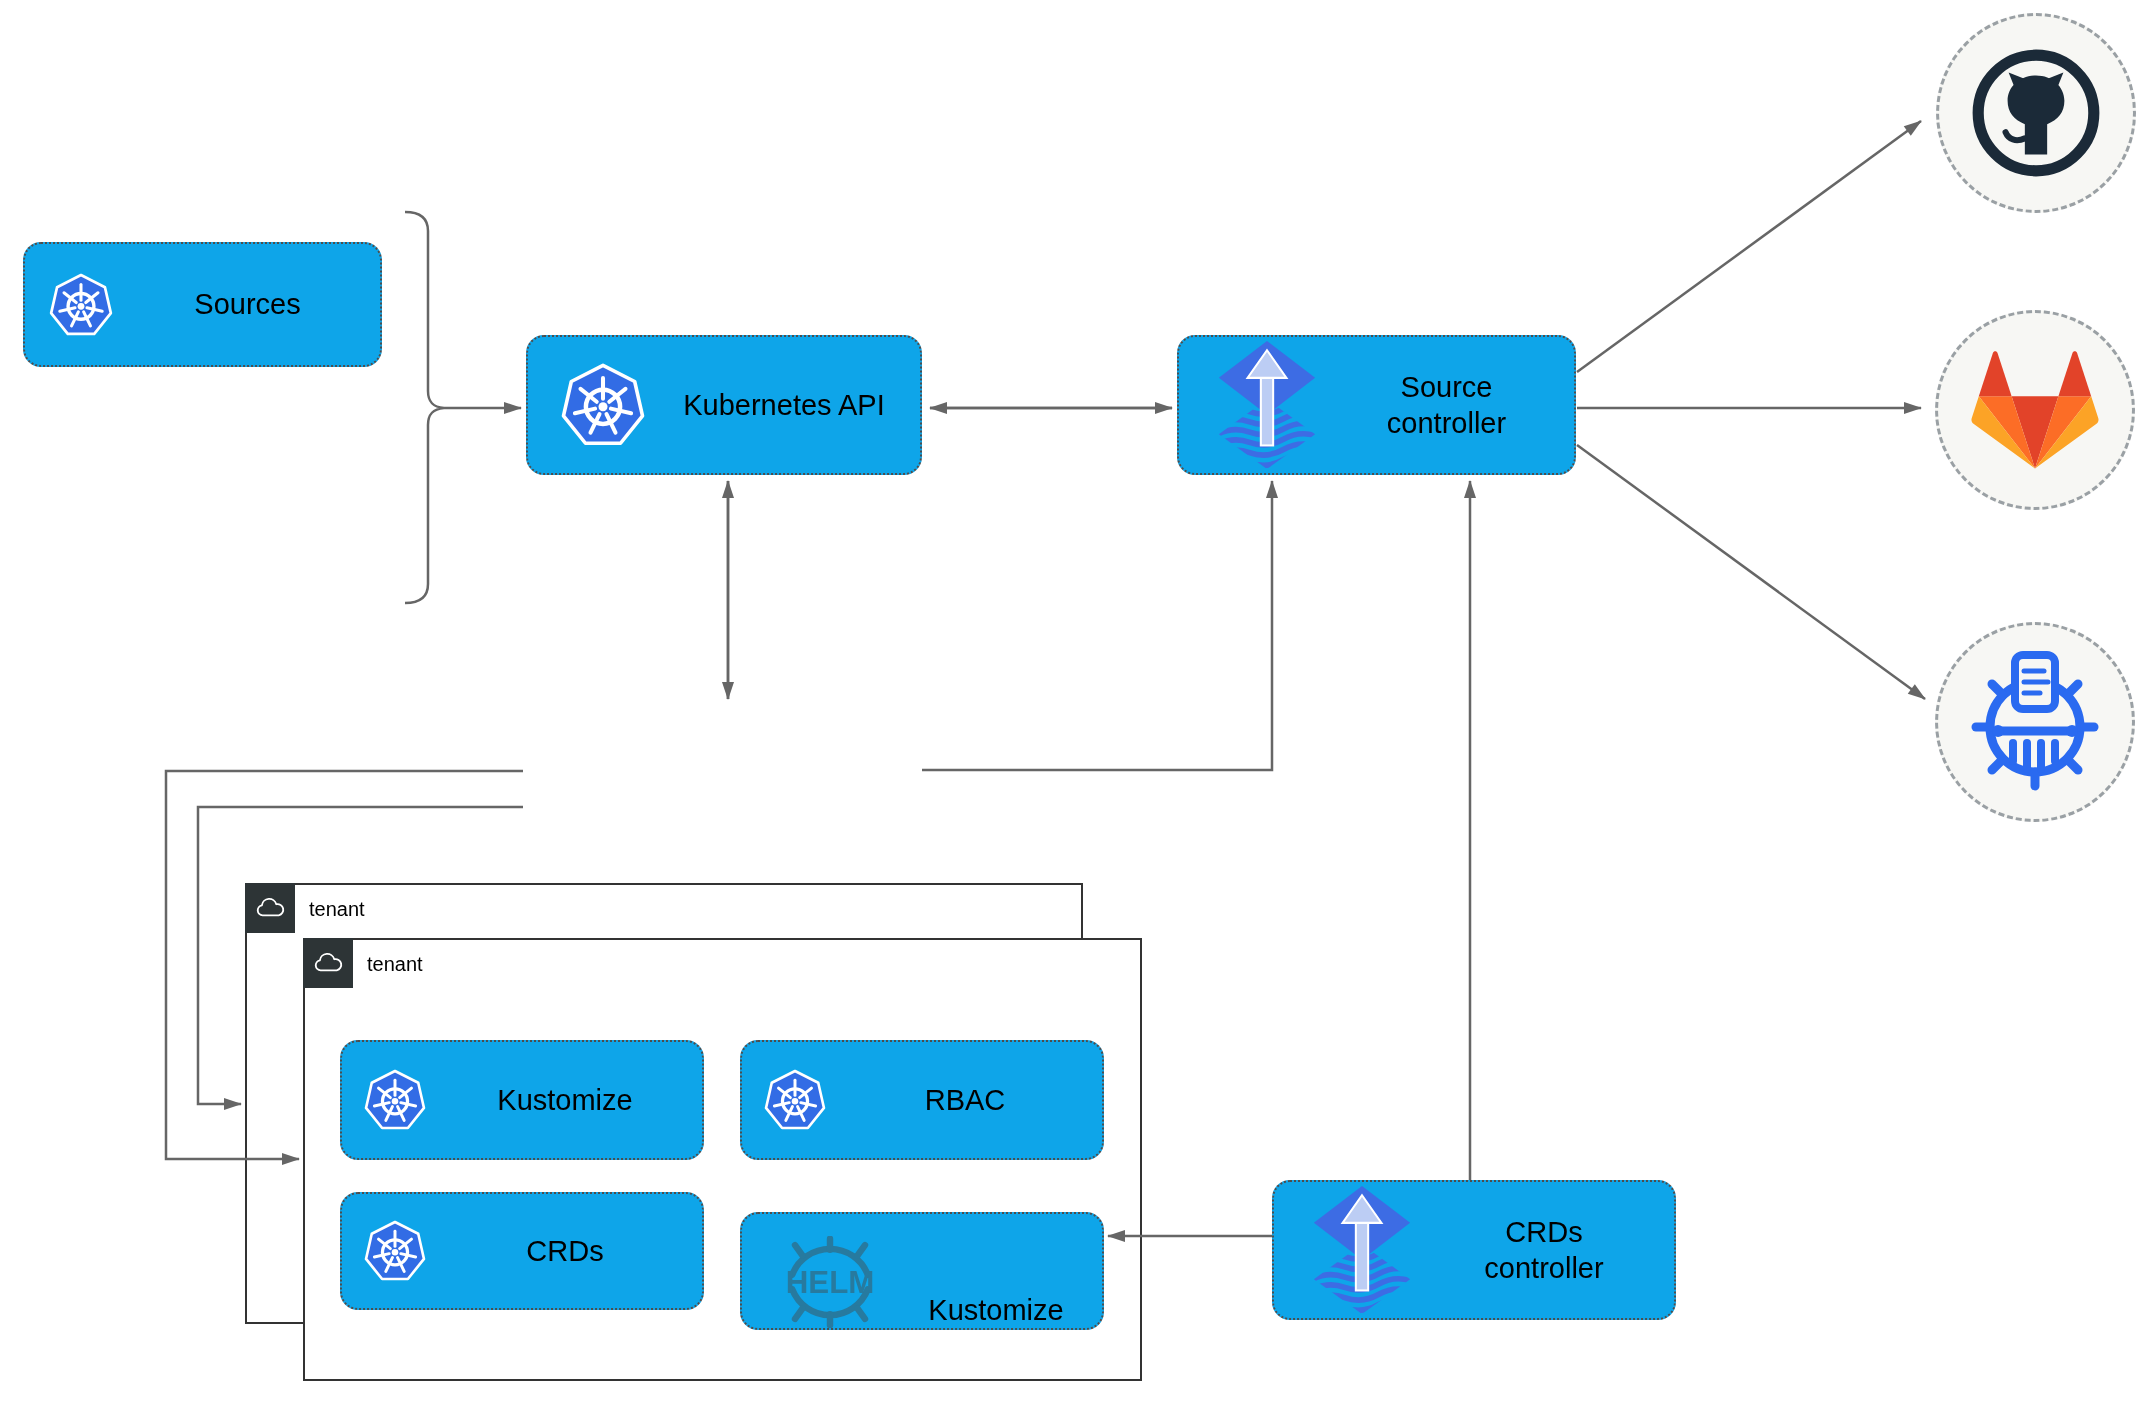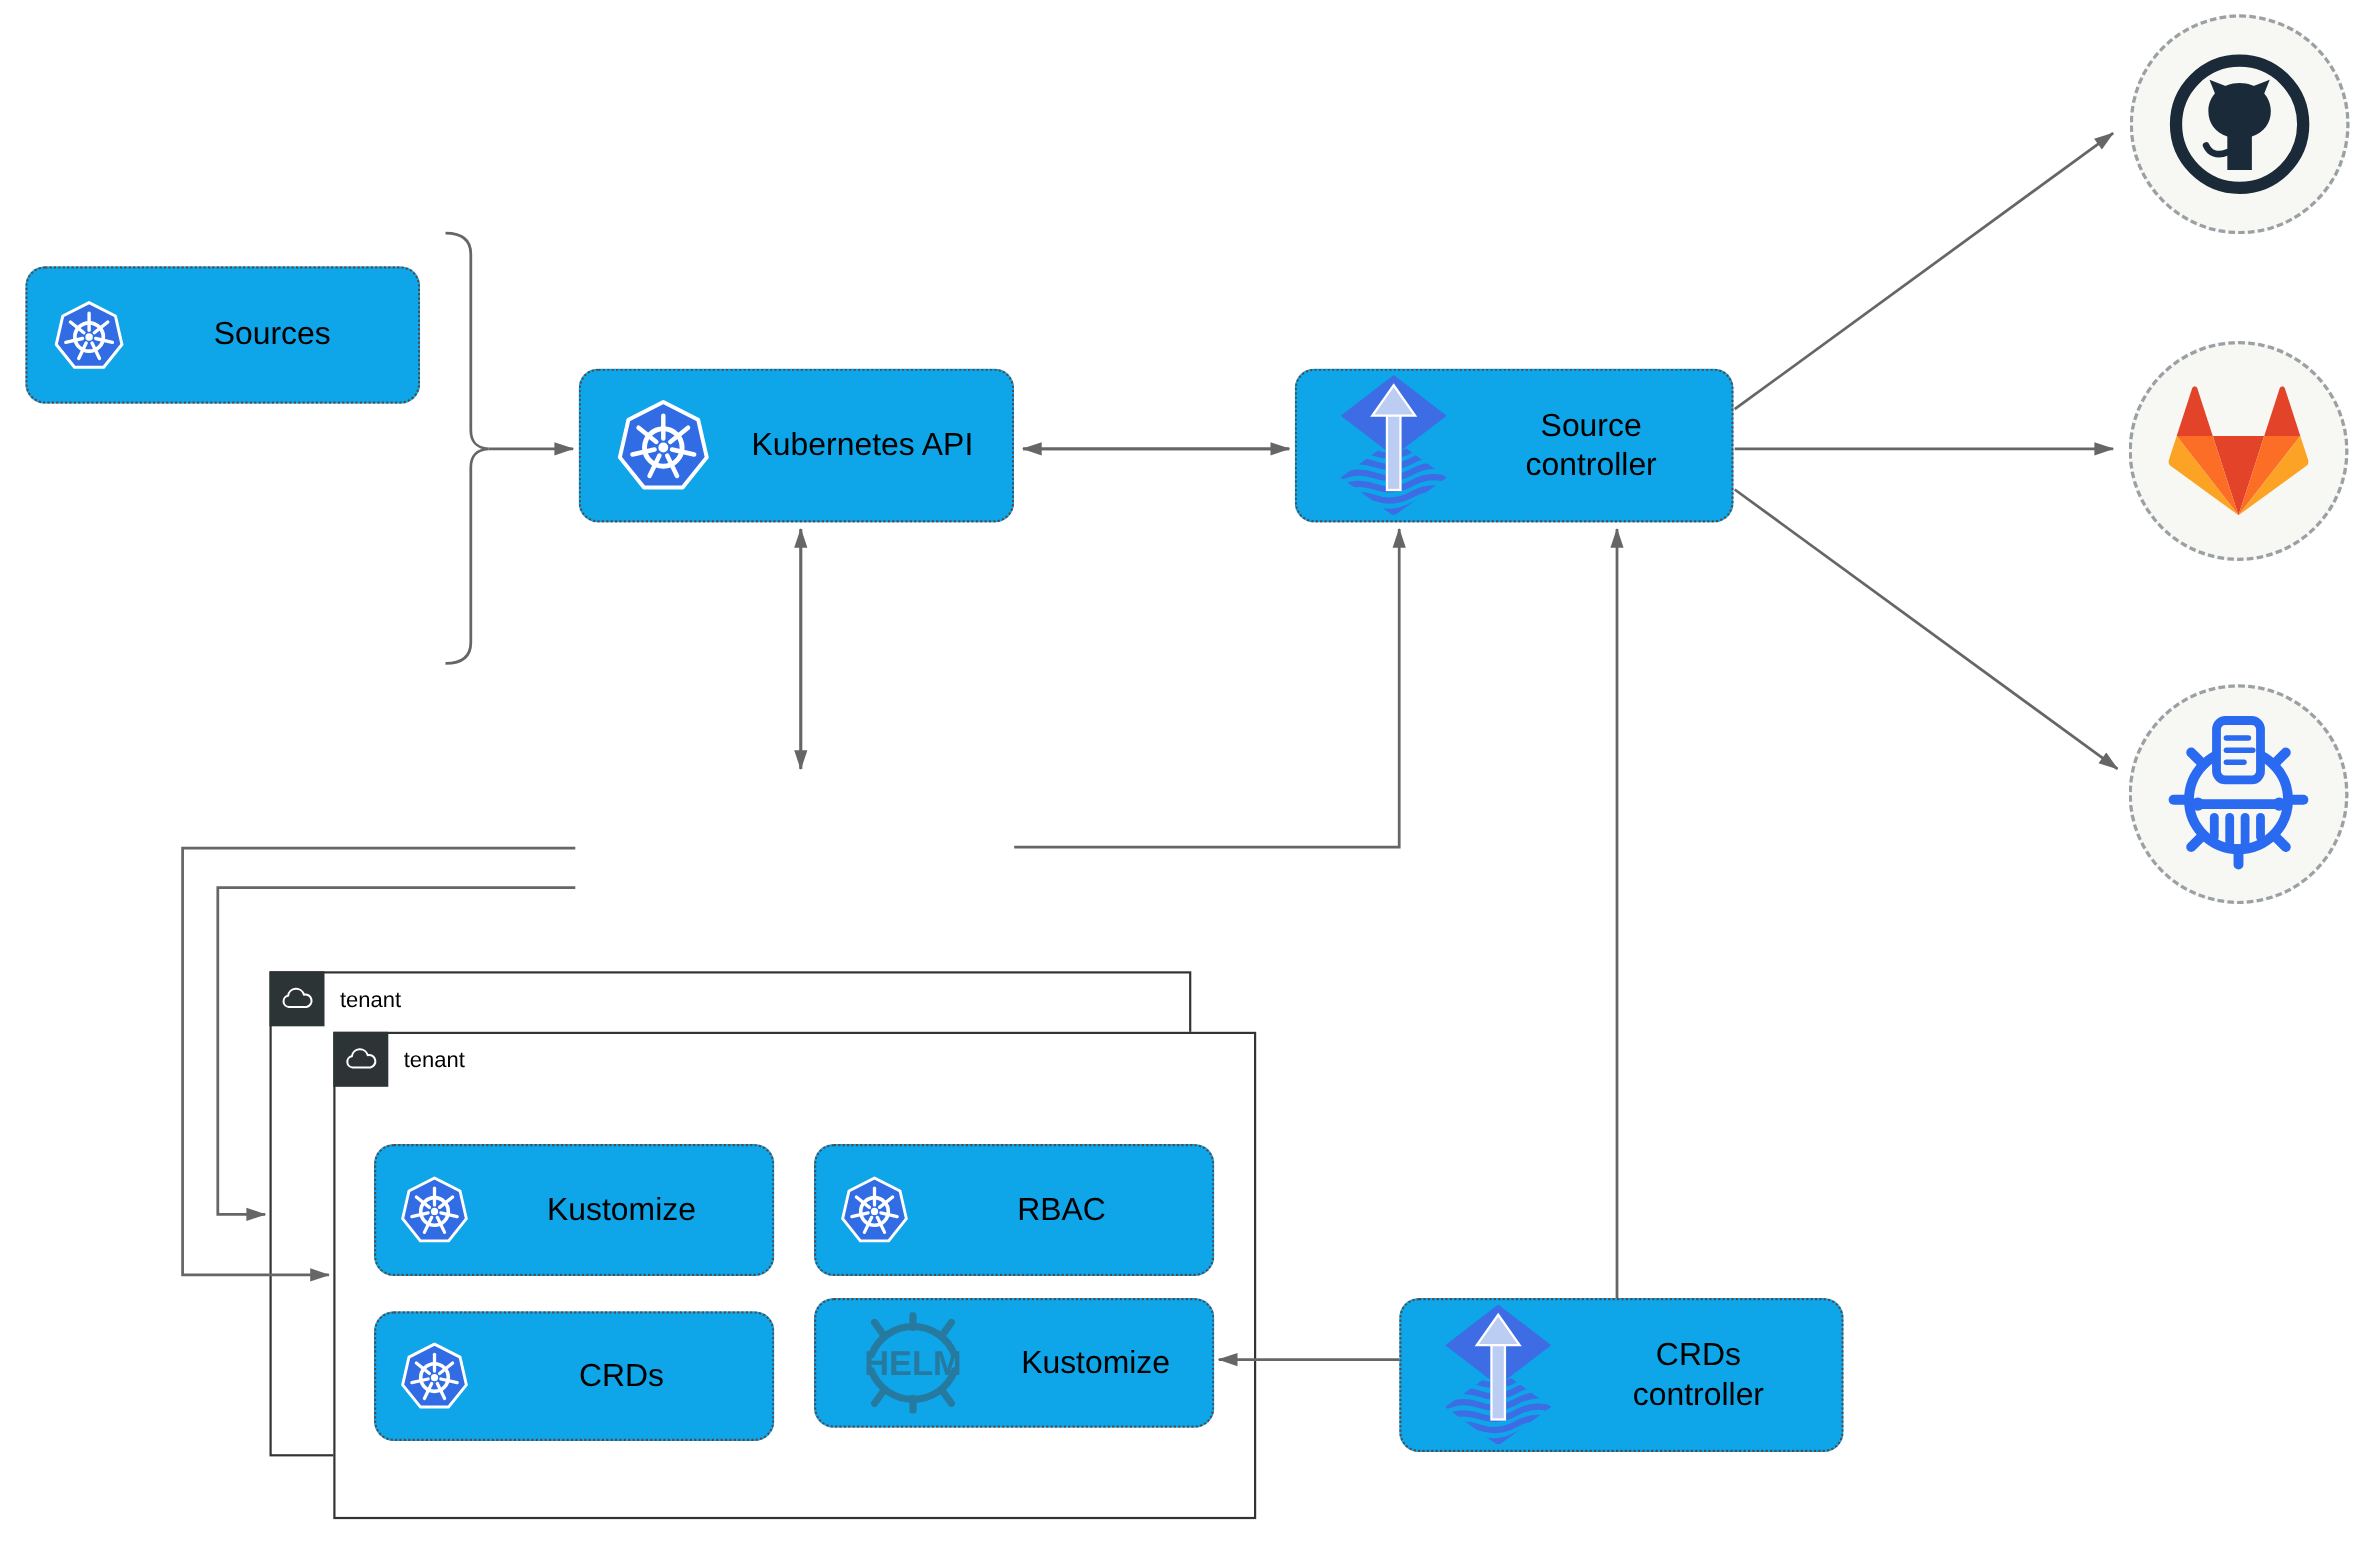--- a/index.html
+++ b/index.html
@@ -180,21 +180,21 @@
     <div class="label">RBAC</div>
   </div>
 
   <div class="node" style="left:340px;top:1192px;width:364px;height:118px;">
     <svg viewBox="0 0 100 100" style="width:66px;height:66px;margin-left:20px">
         <use href="#sym-k8s"></use>
       </svg>
     <div class="label">CRDs</div>
   </div>
 
-  <div class="node" style="left:740px;top:1180px;width:364px;height:118px;">
+  <div class="node" style="left:740px;top:1212px;width:364px;height:118px;align-items:flex-end;">
     <svg viewBox="0 0 130 100" style="width:120px;height:92px;margin-left:28px">
       <g stroke="#277A9F" stroke-width="7" fill="none" stroke-linecap="round">
         <path d="M24,42 A44,44 0 0 1 106,42"></path>
         <path d="M24,58 A44,44 0 0 0 106,58"></path>
         <line x1="65" y1="3" x2="65" y2="15"></line>
         <line x1="27" y1="10" x2="35" y2="21"></line>
         <line x1="103" y1="10" x2="95" y2="21"></line>
         <line x1="65" y1="97" x2="65" y2="85"></line>
         <line x1="27" y1="90" x2="35" y2="79"></line>
         <line x1="103" y1="90" x2="95" y2="79"></line>

